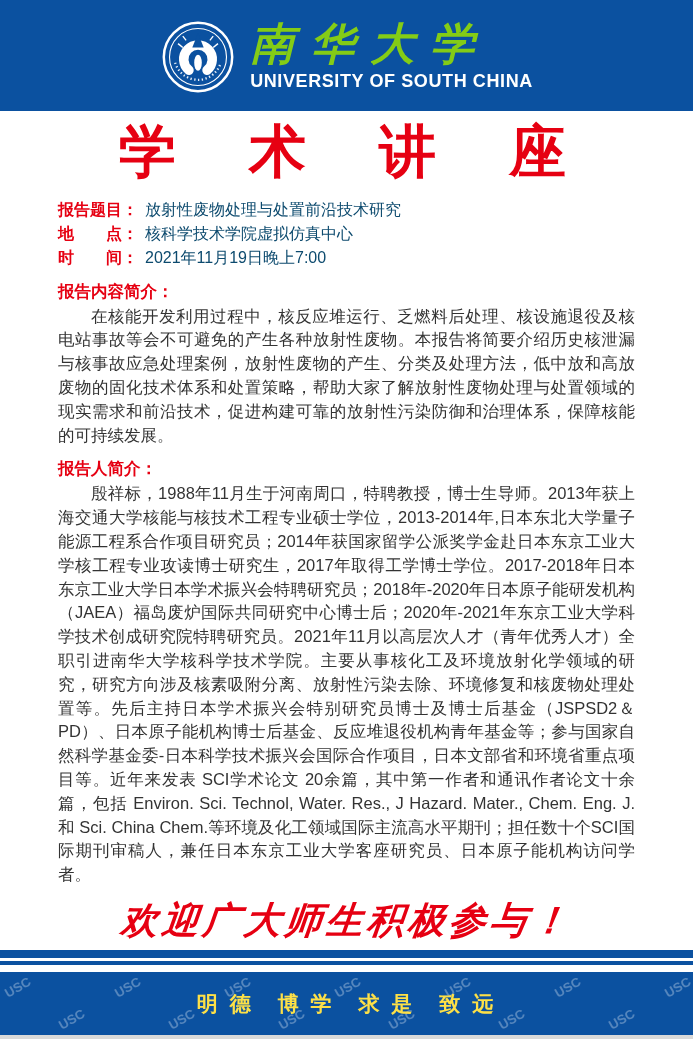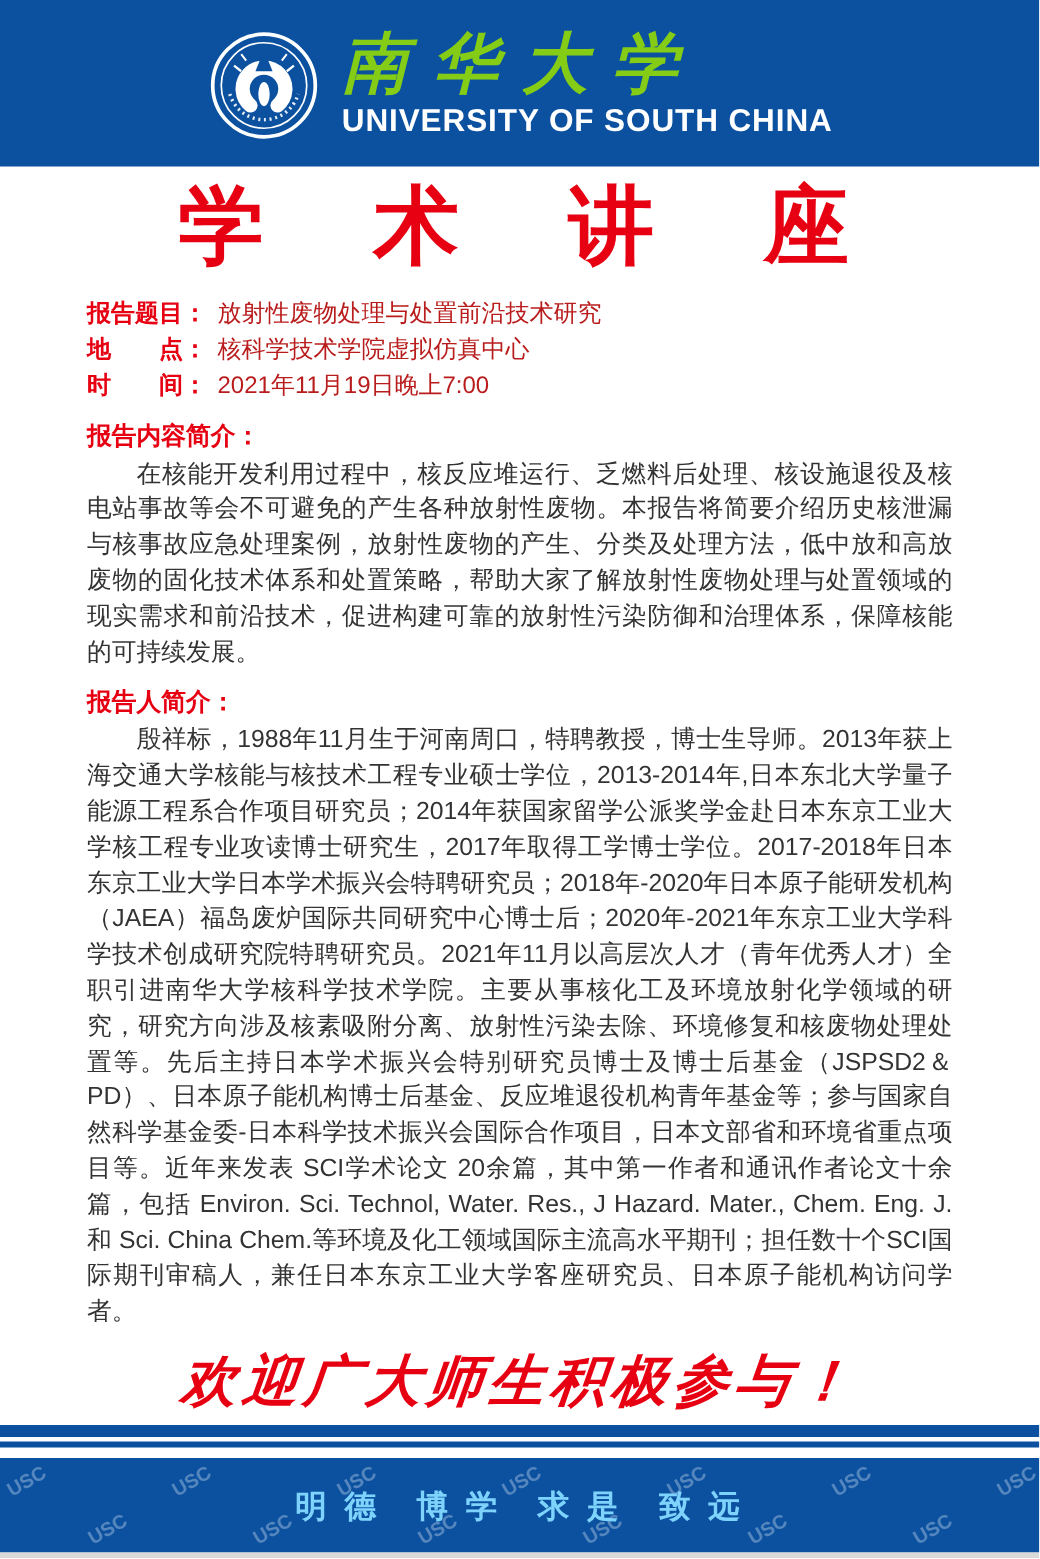--- a/index.html
+++ b/index.html
@@ -11,55 +11,55 @@
   .header {
     height:111px; background:#0B51A0;
     display:flex; align-items:center; justify-content:center;
   }
   .header-group { display:flex; align-items:center; gap:14px; margin-top:2px; }
   .emblem { width:76px; height:76px; flex:0 0 auto; }
   .cn-name {
     color:#84cc16; font-family:"DejaVu Serif", serif; font-style:italic; font-weight:bold;
     font-size:44px; line-height:1.05; letter-spacing:16px; white-space:pre;
   }
-  .en-name { color:#fff; font-weight:bold; font-size:21px; letter-spacing:0.6px; margin-top:3px; }
+  .en-name { color:#fff; font-weight:bold; font-size:18px; letter-spacing:0.6px; margin-top:3px; }
   
   .main { padding:0 58px; }
   .subforum-title {
     margin:21px 0 0; color:#E60012; font-size:31px; font-weight:bold;
     text-align:center; letter-spacing:1px; line-height:1.15;
   }
   .lecture-title {
     margin:9px 0 0; color:#E60012; font-size:57px; font-weight:900;
     text-align:center; letter-spacing:8px; white-space:pre; line-height:1.1;
   }
   .info-list { margin-top:15px; }
   .info-row { display:flex; font-size:16px; line-height:24px; }
   .info-label { color:#E60012; font-weight:bold; white-space:pre; }
-  .info-value { color:#b91c1c; margin-left:7px; }
+  .info-value { color:#0c4a6e; margin-left:7px; }
   .section-heading { color:#E60012; font-weight:bold; font-size:16.5px; line-height:24px; margin-top:9px; }
   .para {
     color:#333; font-size:16.5px; line-height:23.8px; text-align:justify;
     text-indent:2em; margin:2px 0 0;
   }
   .welcome {
     text-align:center; color:#E60012; font-size:37px; font-weight:bold; font-style:italic;
     font-family:"DejaVu Serif", serif; transform:skewX(-6deg); margin-top:9px; letter-spacing:4px;
   }
   
   .stripe-thick { position:absolute; left:0; top:950px; width:100%; height:8px; background:#0B51A0; }
   .stripe-thin  { position:absolute; left:0; top:961px; width:100%; height:4px; background:#0B51A0; }
   .footer { position:absolute; left:0; top:972px; width:100%; height:63px; background:#0B51A0; }
   .watermark { position:absolute; left:0; top:0; }
   .wm-text { font-family:"Liberation Sans", sans-serif; font-size:13px; font-weight:bold;
              fill:#ffffff; opacity:0.30; }
   .motto {
     position:absolute; left:0; top:0; width:100%; height:100%;
     display:flex; align-items:center; justify-content:center;
-    color:#7dd3fc; font-weight:bold; font-size:21px; white-space:pre; letter-spacing:3px;
+    color:#fde047; font-weight:bold; font-size:21px; white-space:pre; letter-spacing:3px;
   }
   .bottom-edge { position:absolute; left:0; top:1035px; width:100%; height:4px; background:#d9d9d9; }
 </style>
 </head>
 <body>
 
 <div class="poster">
 
   <div class="header">
     <div class="header-group">

